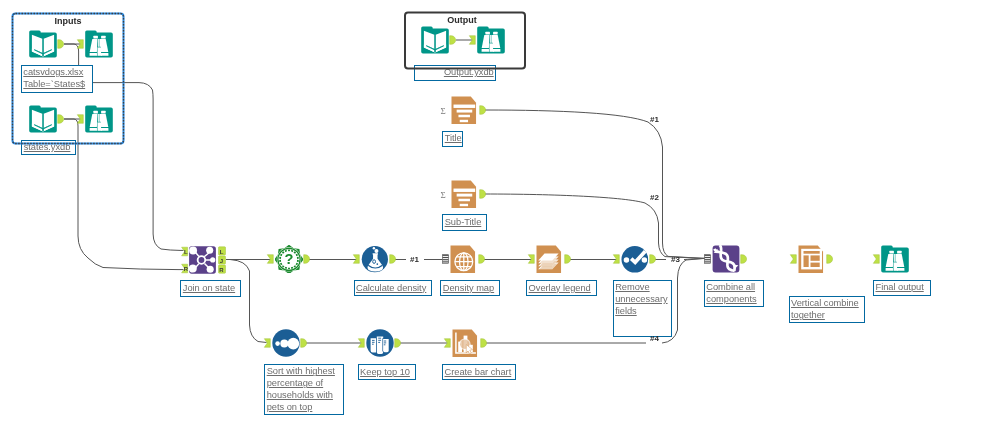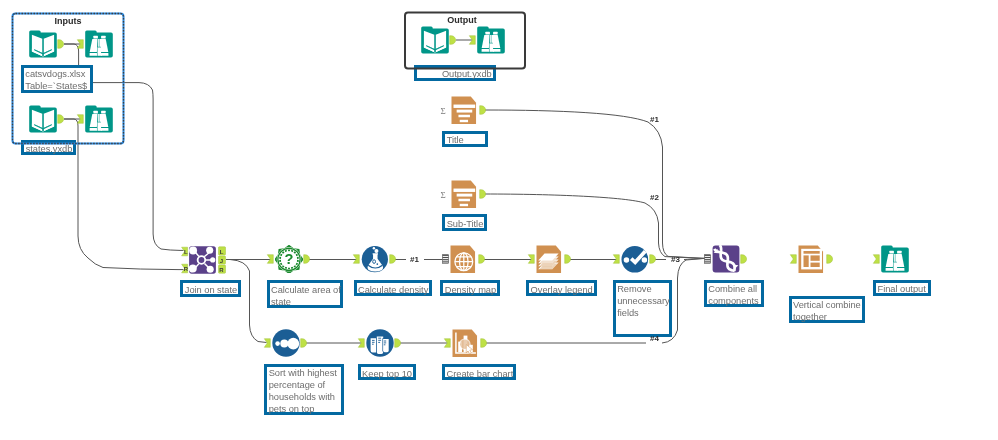--- a/index.html
+++ b/index.html
@@ -1,23 +1,23 @@
 <!DOCTYPE html>
 <html><head>
 <meta charset="utf-8">
 <style>
   html,body{margin:0;padding:0;}
   body{width:998px;height:440px;background:#ffffff;overflow:hidden;
        font-family:"Liberation Sans",sans-serif;}
   #canvas{position:relative;width:998px;height:440px;background:#ffffff;}
   .wires{position:absolute;left:0;top:0;width:998px;height:440px;}
   .tool-icon{position:absolute;}
-  .lbl{position:absolute;border:3px solid #0369a1;background:#ffffff;color:#6e6e6e;
+  .lbl{position:absolute;border:1px solid #0369a1;background:#ffffff;color:#6e6e6e;
        font-size:9.3px;line-height:11.8px;padding:1.5px 1.5px;box-sizing:border-box;
-       white-space:pre;letter-spacing:-0.03px;}
+       white-space:pre;letter-spacing:-0.03px;text-decoration:underline;}
   .cbox-title{position:absolute;text-align:center;font-size:9px;font-weight:bold;color:#2b2b2b;}
   .numlbl{position:absolute;font-size:8px;font-weight:bold;color:#2b2b2b;}
 </style>
 </head>
 <body>
 
 <div id="canvas">
   <svg class="wires" id="wires">
       <path d="M64,44 H81" stroke="#555555" stroke-width="1" fill="none"></path>
       <path d="M64,119 H81" stroke="#555555" stroke-width="1" fill="none"></path>
@@ -177,21 +177,21 @@
     </div>
     <div class="tool-icon" style="left: 451px; top: 96px; width: 28px; height: 28px;">
       <svg width="28" height="28" viewBox="0 0 28 28" style="display:block">
     <path d="M0.5,0.4 h19.3 l5.25,6.3 v21.9 h-24.55 z" fill="#d09050"></path>
     <rect x="2.5" y="8.55" width="21.7" height="3.4" fill="#ffffff"></rect>
     <rect x="5.65" y="13.65" width="15.6" height="2.9" fill="#ffffff"></rect>
     <rect x="7.45" y="18.75" width="11.5" height="2.5" fill="#ffffff"></rect>
     <rect x="8.75" y="23.8" width="8.3" height="2.4" fill="#ffffff"></rect>
       </svg>
     </div>
-    <div class="lbl" style="left: 442.2px; top: 130.5px; width: 46px; height: 16.3px;">Title</div>
+    <div class="lbl" style="left: 442.2px; top: 130.5px; width: 21px; height: 16.3px;">Title</div>
     <div class="tool-icon" style="left: 451px; top: 180px; width: 28px; height: 28px;">
       <svg width="28" height="28" viewBox="0 0 28 28" style="display:block">
     <path d="M0.5,0.4 h19.3 l5.25,6.3 v21.9 h-24.55 z" fill="#d09050"></path>
     <rect x="2.5" y="8.55" width="21.7" height="3.4" fill="#ffffff"></rect>
     <rect x="5.65" y="13.65" width="15.6" height="2.9" fill="#ffffff"></rect>
     <rect x="7.45" y="18.75" width="11.5" height="2.5" fill="#ffffff"></rect>
     <rect x="8.75" y="23.8" width="8.3" height="2.4" fill="#ffffff"></rect>
       </svg>
     </div>
     <div class="lbl" style="left: 442.2px; top: 214.2px; width: 45.3px; height: 16.6px;">Sub-Title</div>
@@ -228,22 +228,20 @@
         <path d="M7.07,18.40 L5.43,19.35" stroke="#19892c" stroke-width="1.9" stroke-linecap="butt"></path>
         <path d="M6.12,15.79 L4.25,16.12" stroke="#19892c" stroke-width="1.9" stroke-linecap="butt"></path>
         <path d="M6.12,13.01 L4.25,12.68" stroke="#19892c" stroke-width="1.9" stroke-linecap="butt"></path>
         <path d="M7.07,10.40 L5.43,9.45" stroke="#19892c" stroke-width="1.9" stroke-linecap="butt"></path>
         <path d="M8.86,8.27 L7.64,6.82" stroke="#19892c" stroke-width="1.9" stroke-linecap="butt"></path>
         <path d="M11.26,6.88 L10.61,5.10" stroke="#19892c" stroke-width="1.9" stroke-linecap="butt"></path>
         <circle cx="14" cy="14.4" r="8.1" fill="#ffffff"></circle>
         <text x="14" y="19.4" font-family="Liberation Sans, sans-serif" font-size="14.6" font-weight="bold" text-anchor="middle" fill="#19892c">?</text>
       </svg>
     </div>
-    <div class="lbl" style="left: 266.5px; top: 280.4px; width: 76.9px; height: 27.5px;">Calculate area of
-state</div>
     <div class="tool-icon" style="left: 361px; top: 245px; width: 28px; height: 28px;">
       <svg width="28" height="28" viewBox="0 0 28 28" style="display:block">
     <circle cx="13.85" cy="14.2" r="13.1" fill="#1b5e95"></circle>
     <path d="M11.6,8.2 h5.4 v1.2 h-0.45 v4.3 L21.1,20.0 Q23.1,22.8 21.0,24.9 Q18.0,26.6 14.3,26.6 Q10.6,26.6 7.6,24.9 Q5.5,22.8 7.5,20.0 L12.05,13.7 v-4.3 h-0.45 z" fill="#ffffff"></path>
     <path d="M7.1,19.6 L7.1,20.9 Q10.5,23.6 14.3,23.6 Q18.1,23.6 21.5,20.9 L21.5,19.6 Q18.1,22.4 14.3,22.4 Q10.5,22.4 7.1,19.6 Z" fill="#1b5e95"></path>
     <ellipse cx="13.1" cy="16.6" rx="1.4" ry="1.85" fill="none" stroke="#1b5e95" stroke-width="0.95"></ellipse>
     <circle cx="16.3" cy="19.1" r="0.85" fill="#1b5e95"></circle>
     <circle cx="15.45" cy="6.0" r="2.0" fill="#ffffff"></circle>
     <circle cx="12.9" cy="3.25" r="1.25" fill="#ffffff"></circle>
       </svg>

